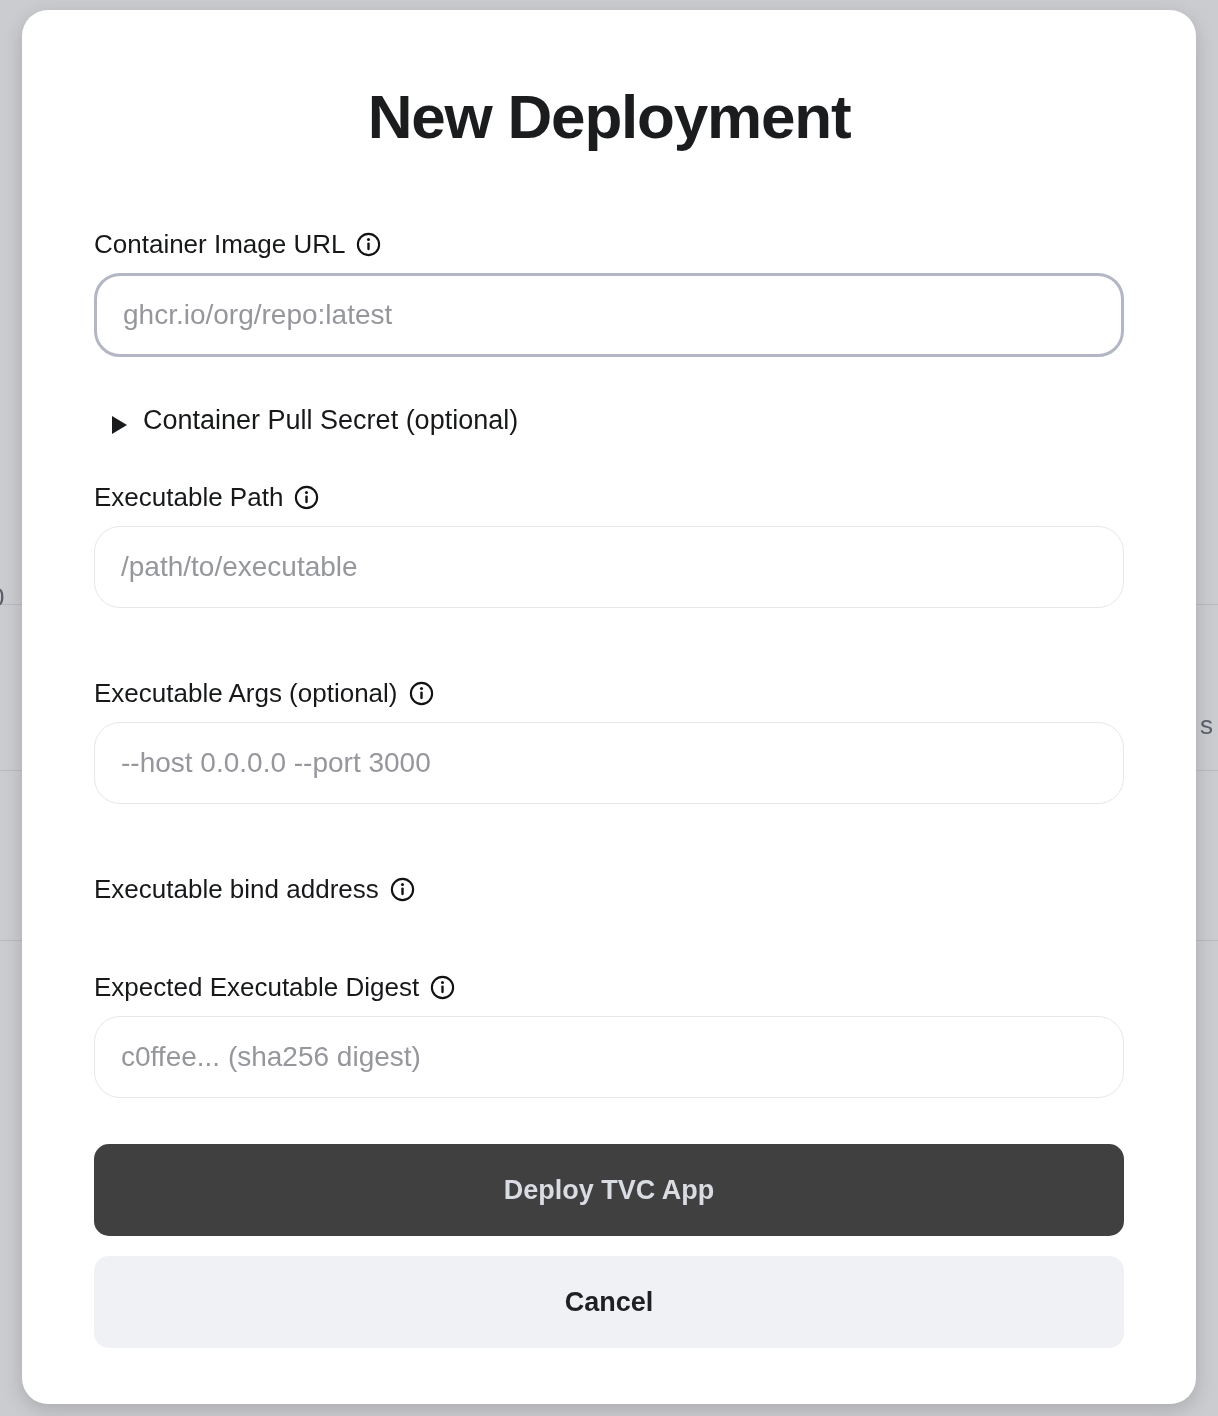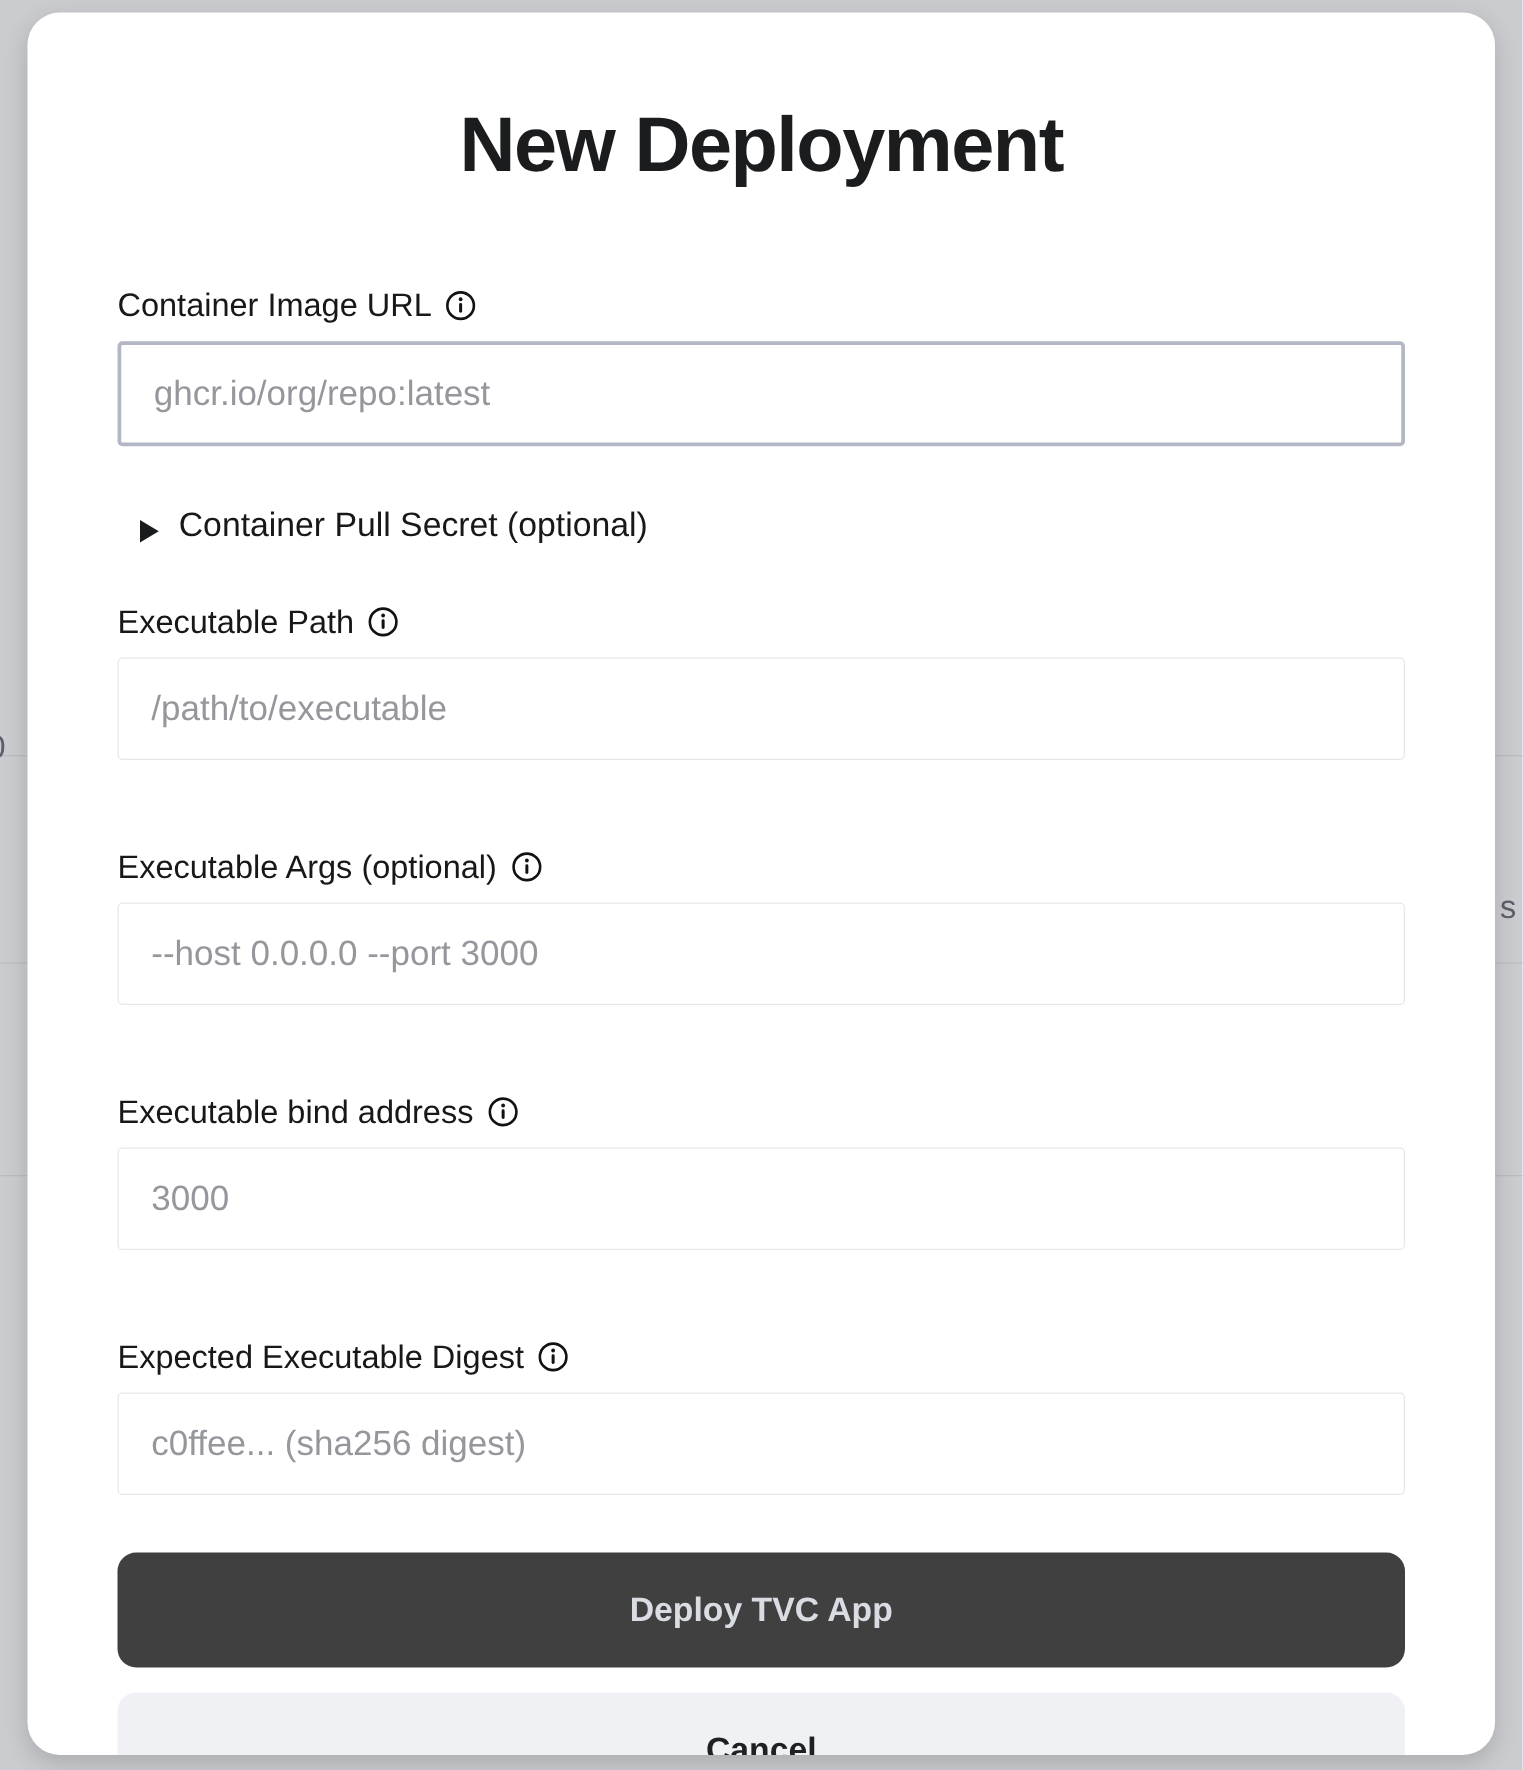--- a/index.html
+++ b/index.html
@@ -82,21 +82,21 @@
     flex: 0 0 25px;
     align-items: center;
     justify-content: center;
   }
   .info-icon svg { display: block; }
 
   .text-input {
     display: block;
     width: 100%;
     height: 82px;
-    border-radius: 4px;
+    border-radius: 26px;
     border: 1.5px solid #e6e7ea;
     background: #ffffff;
     padding: 1px 26px;
     font-size: 28px;
     font-family: "Liberation Sans", sans-serif;
     color: #17181a;
     outline: none;
   }
   .text-input::placeholder { color: #95979c; opacity: 1; }
   .text-input.focused {
@@ -221,21 +221,20 @@
       <div class="field-label">
         <span class="label-text">Executable bind address</span>
         <span class="info-icon">
           <svg width="25" height="25" viewBox="0 0 24 24">
             <circle cx="12" cy="12" r="10.2" fill="none" stroke="#111214" stroke-width="2"></circle>
             <circle cx="12" cy="7.1" r="1.45" fill="#111214"></circle>
             <rect x="10.85" y="10" width="2.3" height="7.4" rx="1.1" fill="#111214"></rect>
           </svg>
         </span>
       </div>
-      <input class="text-input" type="text" placeholder="3000" style="">
     </div>
 
     <div class="field-group" style="margin-top:72px">
       <div class="field-label">
         <span class="label-text">Expected Executable Digest</span>
         <span class="info-icon">
           <svg width="25" height="25" viewBox="0 0 24 24">
             <circle cx="12" cy="12" r="10.2" fill="none" stroke="#111214" stroke-width="2"></circle>
             <circle cx="12" cy="7.1" r="1.45" fill="#111214"></circle>
             <rect x="10.85" y="10" width="2.3" height="7.4" rx="1.1" fill="#111214"></rect>

